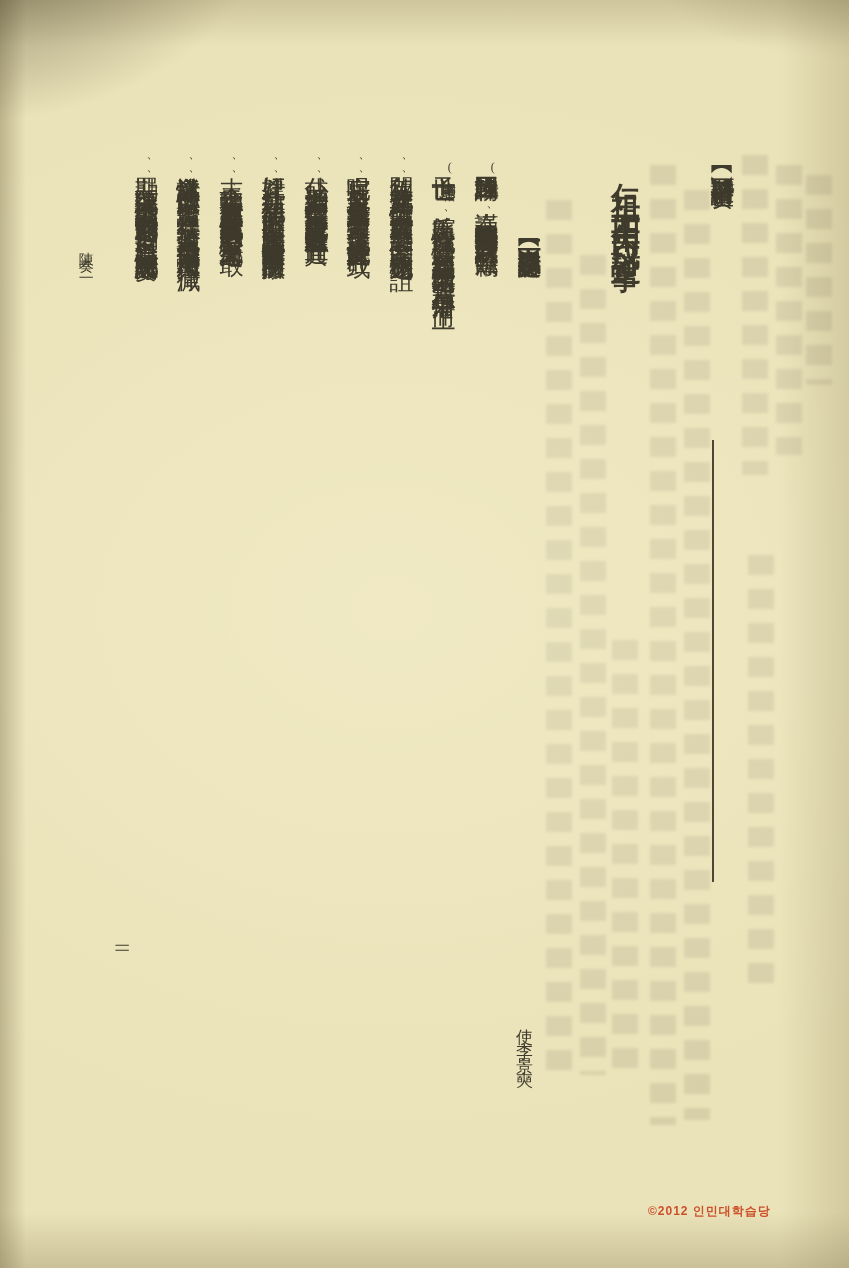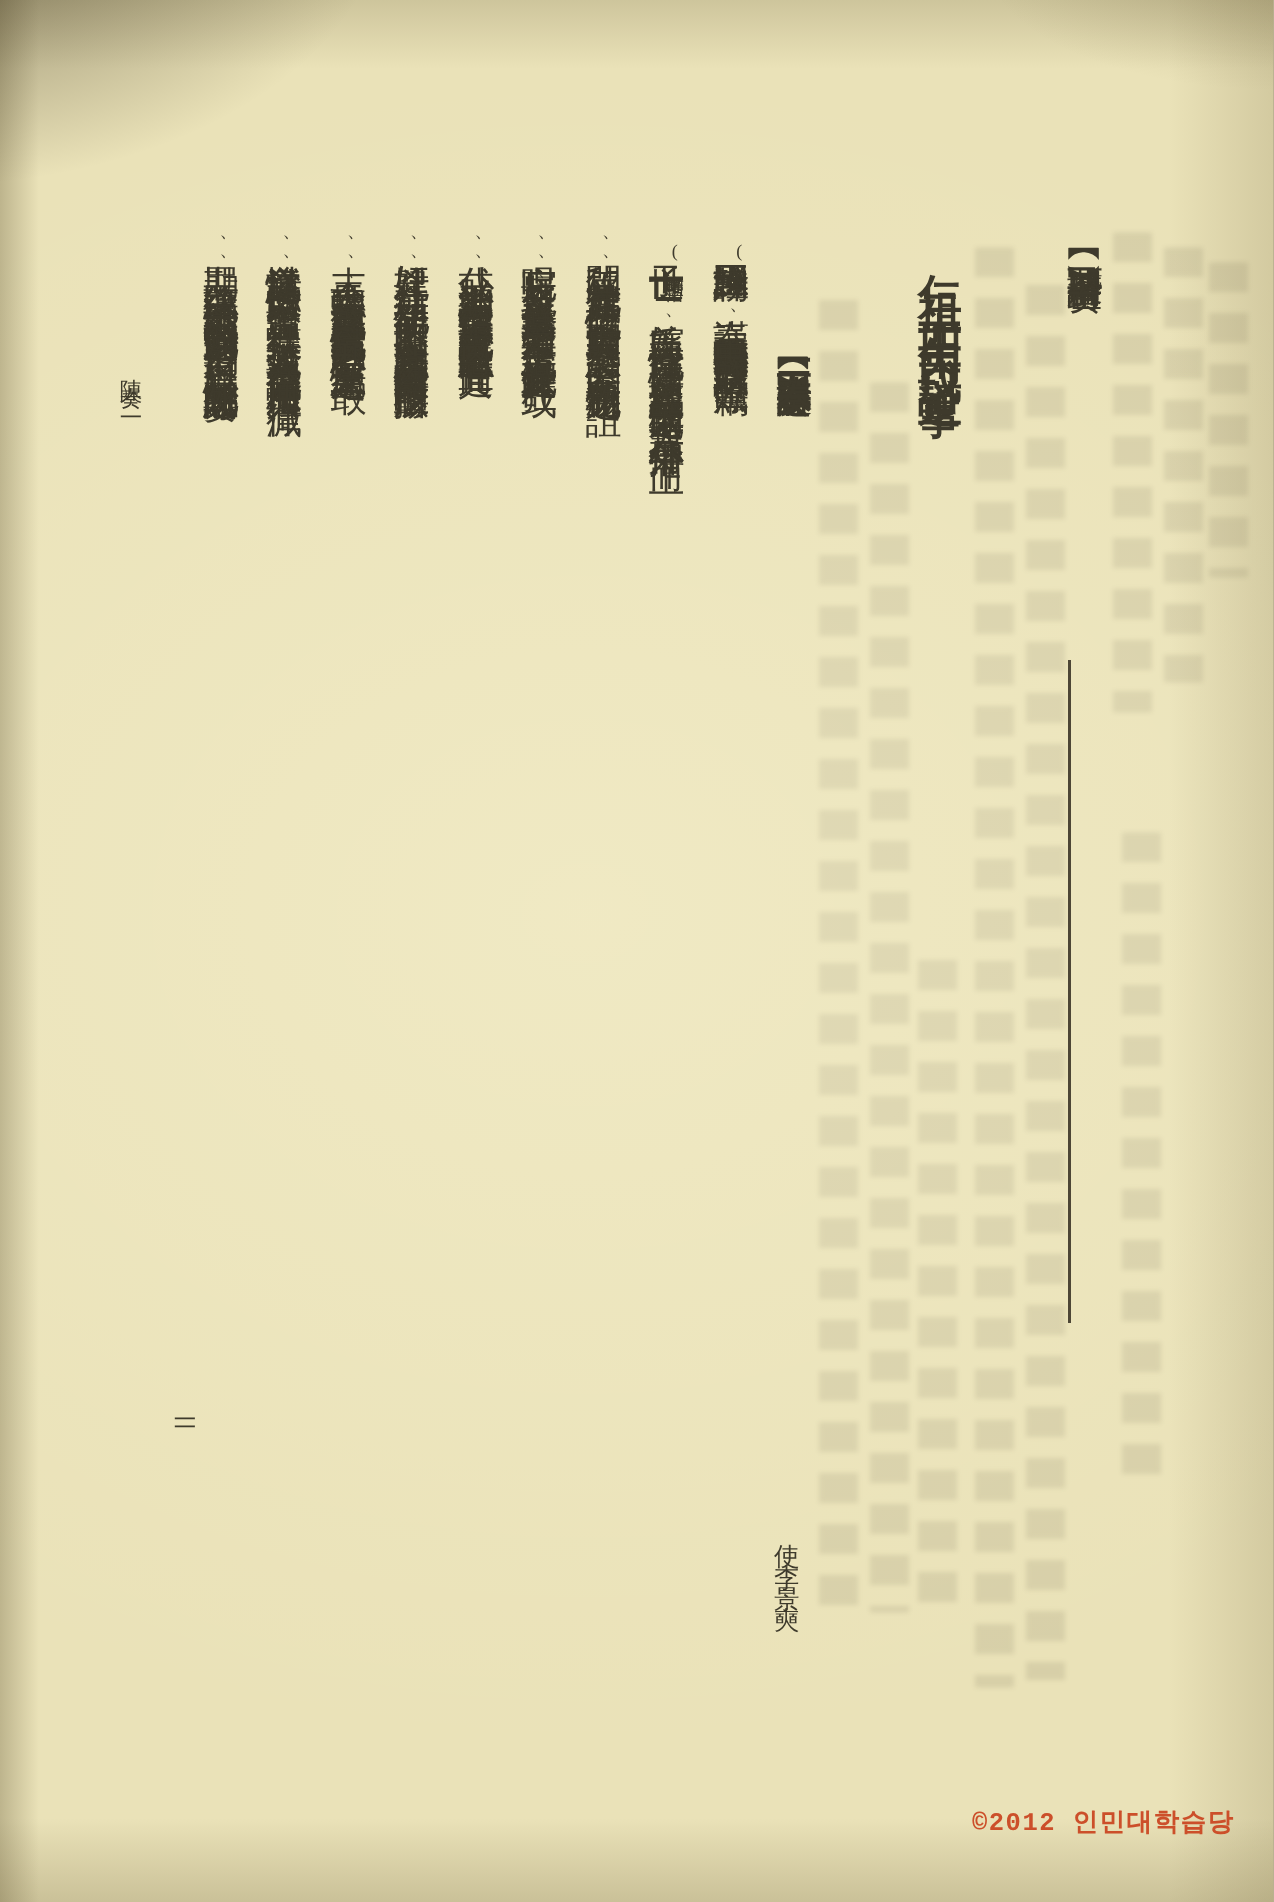--- a/index.html
+++ b/index.html
@@ -46,22 +46,22 @@
   }
   .note-sq{max-height:36px;}
   .pm{font-size:12px;letter-spacing:1px;position:relative;right:-6px;top:-2px;}
   .vrule{position:absolute;z-index:2;left:712px;top:440px;width:2px;height:442px;background:#4d4636;}
   .signature{font-size:17px;letter-spacing:14px;}
   .margin-label{font-size:15px;letter-spacing:7px;}
   .margin-label .vol{margin-inline-start:16px;}
   .page-number{font-size:15px;letter-spacing:5px;}
   .watermark{
     position:absolute;z-index:3;left:648px;top:1203px;
-    font-size:17px;font-weight:bold;letter-spacing:1px;
-    font-family:Liberation Mono, monospace;
+    font-size:12px;font-weight:bold;letter-spacing:1px;
+    font-family:Liberation Sans, sans-serif;
   }
 </style>
 </head>
 <body>
 
 <div class="page" style="background: rgb(234, 226, 184); color: rgb(62, 58, 44);">
 
   <div class="ghost" style="left:546px;top:200px;height:880px;"></div>
   <div class="ghost" style="left:580px;top:255px;height:820px;"></div>
   <div class="ghost" style="left:612px;top:640px;height:440px;"></div>

